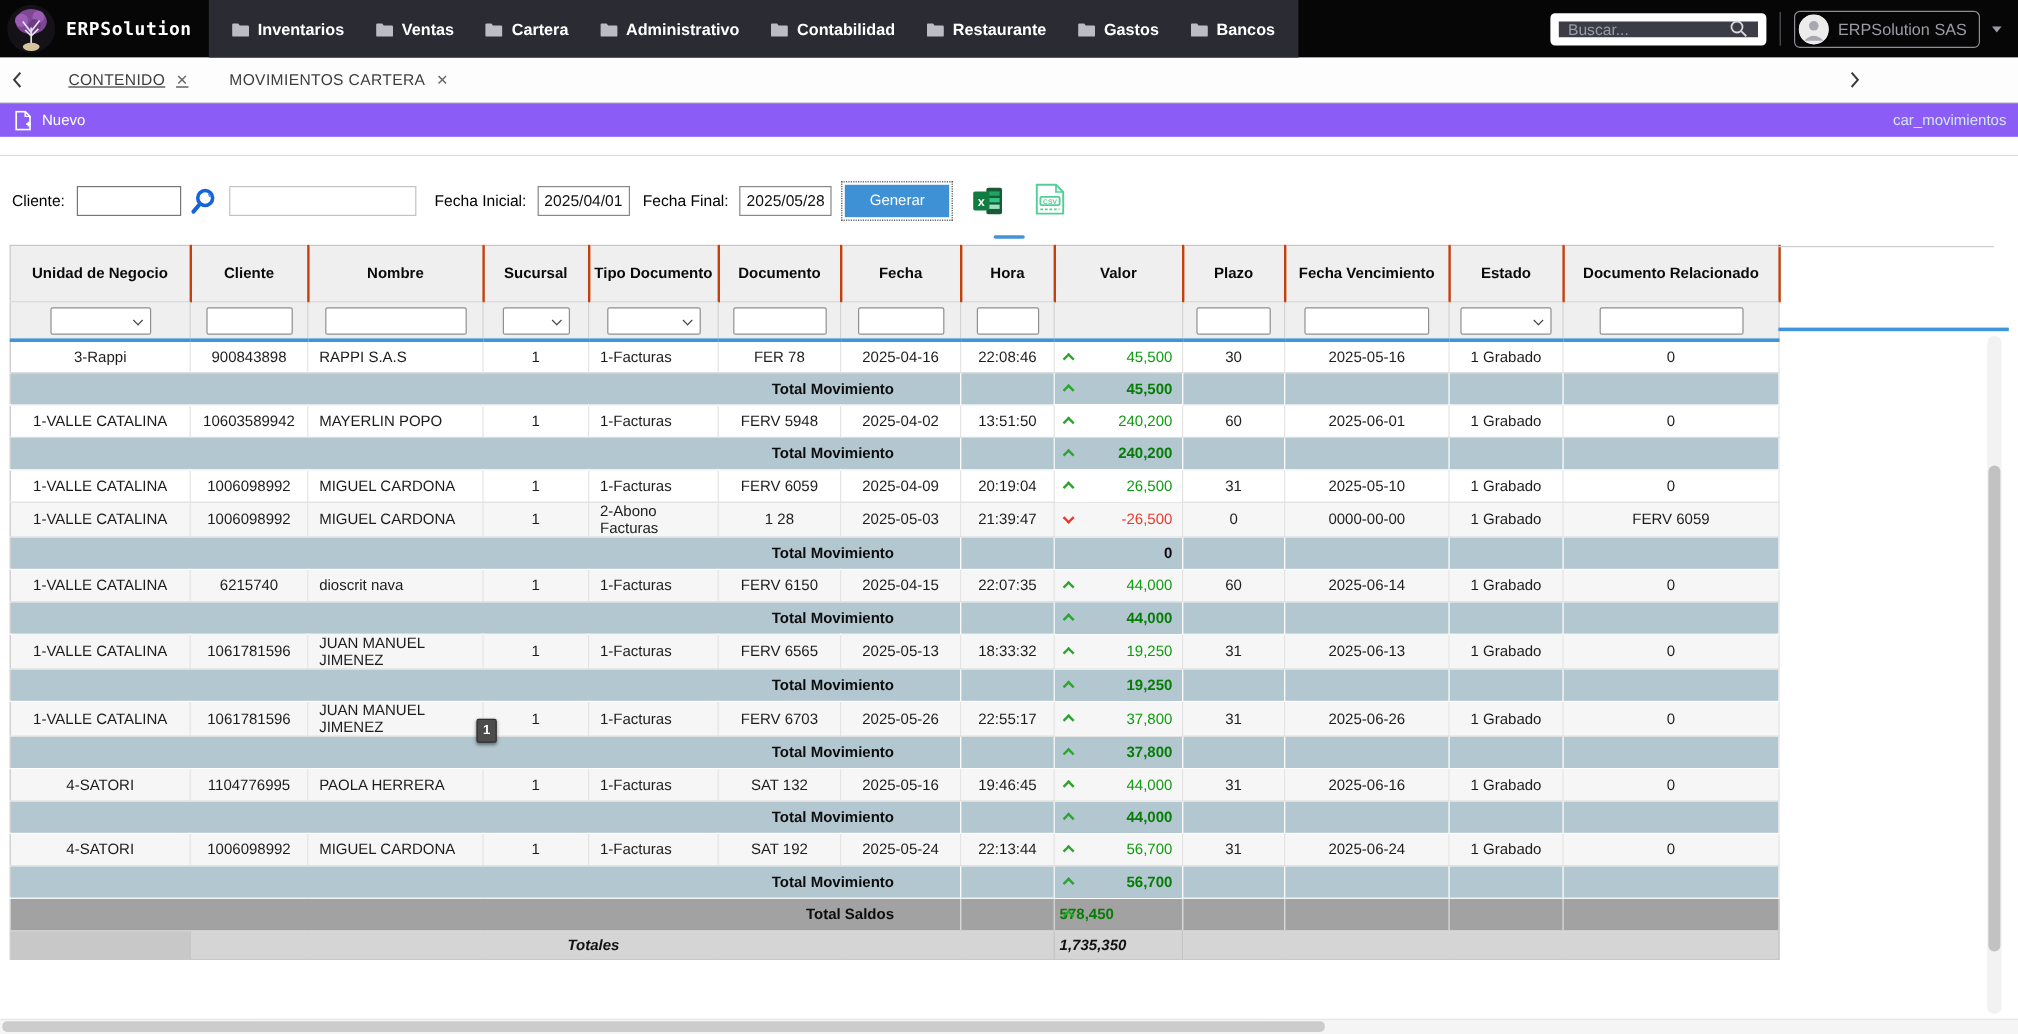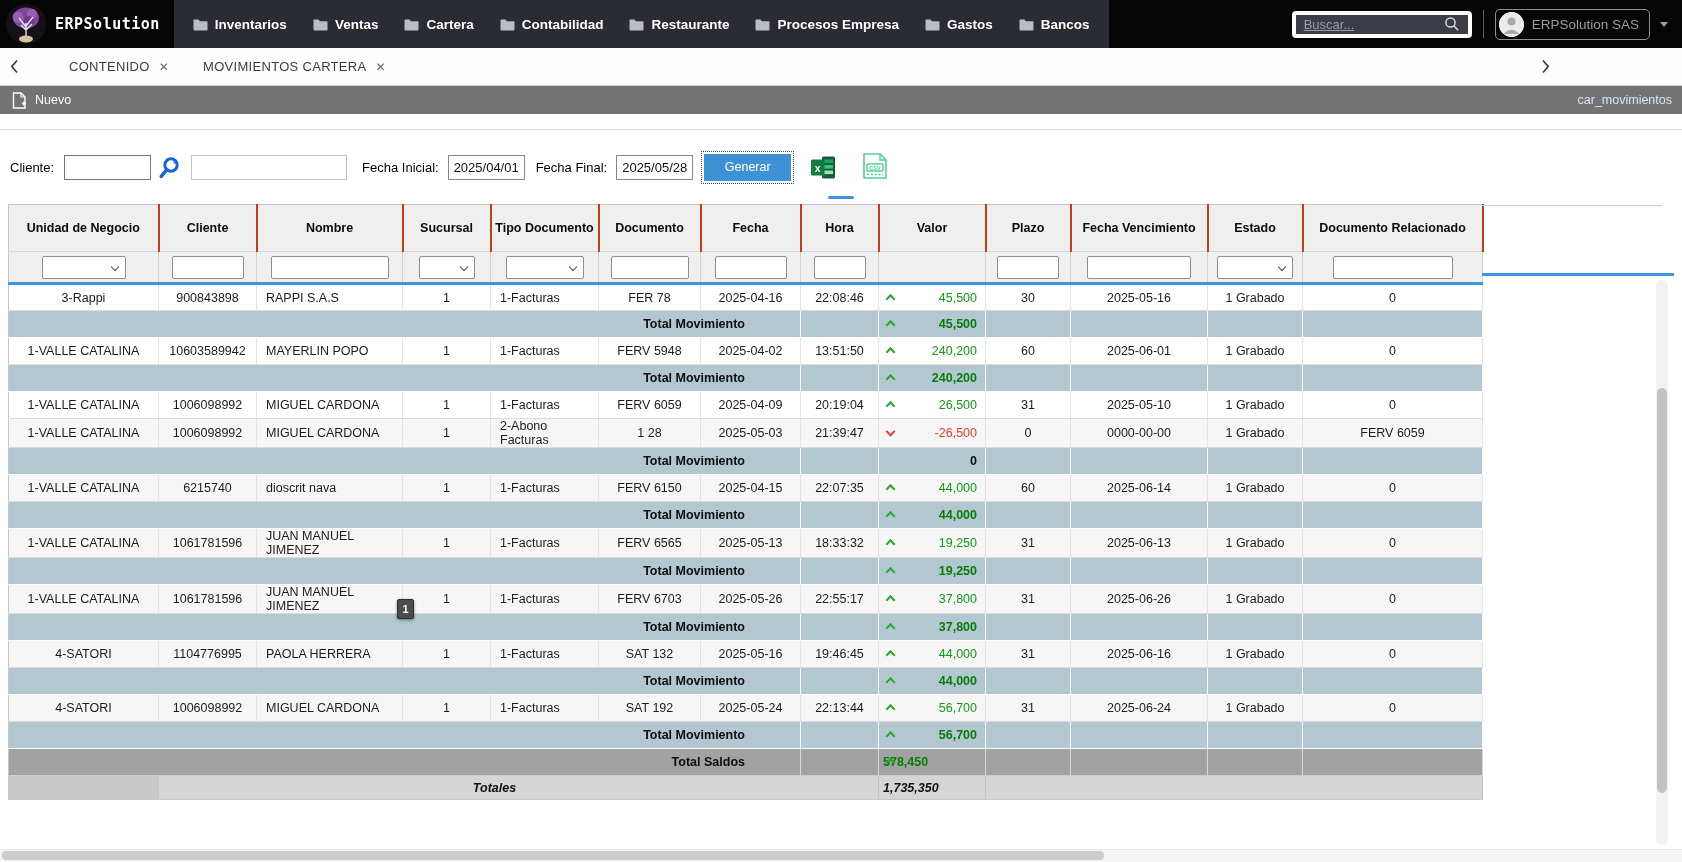--- a/index.html
+++ b/index.html
@@ -6,37 +6,37 @@
   html,body { background:#e9e9e9; }
   body { font-family:"Liberation Sans", sans-serif; }
   .page { position:relative; width:1682px; height:862px; background:#fff; overflow:hidden; }
 
   
   .topbar { height:48px; background:#060606; display:flex; align-items:center; }
   .logo-wrap { width:42px; height:42px; margin:3px 2px 3px 5px; flex:0 0 auto; }
   .brand { margin-left:6px; font-family:"DejaVu Sans Mono", monospace; font-weight:bold; font-size:15px; color:#fff; letter-spacing:.5px; white-space:nowrap; }
   .menu { margin-left:14px; align-self:stretch; display:flex; align-items:center; background:#2b2b34; padding:0 6px; }
   .menu-item { display:flex; align-items:center; gap:7px; padding:0 13px; color:#fff; font-weight:700; font-size:13.5px; height:100%; white-space:nowrap; cursor:default; }
-  .search-box { margin-left:auto; width:180px; height:27px; background:#3c3c46; border:4px solid #ffffff; border-radius:4px; display:flex; align-items:center; padding:0 8px; color:#9b9ca6; font-size:13px;text-decoration:underline; }
+  .search-box { margin-left:auto; width:180px; height:27px; background:#3c3c46; border:7px solid #ffffff; border-radius:4px; display:flex; align-items:center; padding:0 8px; color:#9b9ca6; font-size:13px; }
   .search-text { flex:1; }
   .tb-divider { width:1px; height:28px; background:#55555e; margin:0 11px; }
   .user-chip { height:31px; border:1px solid #8e8e98; border-radius:5px; display:flex; align-items:center; gap:8px; padding:0 10px 0 3px; }
   .avatar { width:25px; height:25px; border-radius:50%; background:#ececec; display:flex; align-items:center; justify-content:center; overflow:hidden; }
   .user-name { color:#9b9ca4; font-size:13.5px; white-space:nowrap; }
   .user-caret { margin:0 14px 0 10px; width:0; height:0; border-left:4px solid transparent; border-right:4px solid transparent; border-top:5px solid #9b9ca4; }
 
   
   .tabbar { height:38px; background:#fdfdfd; border-bottom:1px solid #d6d6d6; display:flex; align-items:center; }
   .nav-chev { padding:0 10px; display:flex; align-items:center; cursor:pointer; }
   .tab { display:flex; align-items:center; color:#3d3d3d; font-size:13px; letter-spacing:.3px; cursor:pointer; }
   .tab .close { margin-left:9px; color:#666; font-size:12px; }
   .chev-right { margin-left:auto; margin-right:122px; }
 
   
-  .bluebar { height:28px; background:#737373; display:flex; align-items:center; color:#fff; }
+  .bluebar { height:28px; background:#8b5cf6; display:flex; align-items:center; color:#fff; }
   .new-icon { margin-left:12px; display:flex; }
   .new-label { margin-left:8px; font-size:12.5px; }
   .module-id { margin-left:auto; margin-right:10px; color:#d3e7f9; font-size:12.5px; }
 
   
   .filterbar { margin-top:15px; border-top:1px solid #dcdcdc; height:75px; display:flex; align-items:center; background:#fff; }
   .fl-label { font-size:13px; color:#000; white-space:nowrap; }
   .lab-cliente { margin-left:10px; }
   .in { height:25px; background:#fff; }
   .cliente-code { width:87px; border:1px solid #777; margin-left:10px; }
@@ -130,37 +130,37 @@
             </svg>
           </span>
           <span>Cartera</span>
         </div>
         <div class="menu-item">
           <span style="display:flex;">
             <svg width="15" height="13" viewBox="0 0 15 13">
               <path d="M0.5 2.5 a1 1 0 0 1 1-1 h4 l1.3 1.8 h6.7 a1 1 0 0 1 1 1 v7.2 a1 1 0 0 1-1 1 h-12 a1 1 0 0 1-1-1 Z" fill="#bcbcc4"></path>
             </svg>
           </span>
+          <span>Administrativo</span>
+        </div>
+        <div class="menu-item">
+          <span style="display:flex;">
+            <svg width="15" height="13" viewBox="0 0 15 13">
+              <path d="M0.5 2.5 a1 1 0 0 1 1-1 h4 l1.3 1.8 h6.7 a1 1 0 0 1 1 1 v7.2 a1 1 0 0 1-1 1 h-12 a1 1 0 0 1-1-1 Z" fill="#bcbcc4"></path>
+            </svg>
+          </span>
           <span>Contabilidad</span>
         </div>
         <div class="menu-item">
           <span style="display:flex;">
             <svg width="15" height="13" viewBox="0 0 15 13">
               <path d="M0.5 2.5 a1 1 0 0 1 1-1 h4 l1.3 1.8 h6.7 a1 1 0 0 1 1 1 v7.2 a1 1 0 0 1-1 1 h-12 a1 1 0 0 1-1-1 Z" fill="#bcbcc4"></path>
             </svg>
           </span>
           <span>Restaurante</span>
-        </div>
-        <div class="menu-item">
-          <span style="display:flex;">
-            <svg width="15" height="13" viewBox="0 0 15 13">
-              <path d="M0.5 2.5 a1 1 0 0 1 1-1 h4 l1.3 1.8 h6.7 a1 1 0 0 1 1 1 v7.2 a1 1 0 0 1-1 1 h-12 a1 1 0 0 1-1-1 Z" fill="#bcbcc4"></path>
-            </svg>
-          </span>
-          <span>Procesos Empresa</span>
         </div>
         <div class="menu-item">
           <span style="display:flex;">
             <svg width="15" height="13" viewBox="0 0 15 13">
               <path d="M0.5 2.5 a1 1 0 0 1 1-1 h4 l1.3 1.8 h6.7 a1 1 0 0 1 1 1 v7.2 a1 1 0 0 1-1 1 h-12 a1 1 0 0 1-1-1 Z" fill="#bcbcc4"></path>
             </svg>
           </span>
           <span>Gastos</span>
         </div>
         <div class="menu-item">
@@ -194,21 +194,21 @@
     </div>
     <span class="user-caret"></span>
   </div>
 
   <div class="tabbar">
     <span class="nav-chev">
       <svg width="9" height="15" viewBox="0 0 9 15">
           <polyline points="7,1.5 1.8,7.5 7,13.5" fill="none" stroke="#3c3c3c" stroke-width="1.7"></polyline>
         </svg>
     </span>
-    <div class="tab" style="margin-left:40px;">
+    <div class="tab" style="margin-left:28px;text-decoration:underline;">
       <span>CONTENIDO</span>
       <span class="close">✕</span>
     </div>
     <div class="tab" style="margin-left:34px;">
       <span>MOVIMIENTOS CARTERA</span>
       <span class="close">✕</span>
     </div>
     <span class="nav-chev chev-right">
       <svg width="9" height="15" viewBox="0 0 9 15">
           <polyline points="2,1.5 7.2,7.5 2,13.5" fill="none" stroke="#3c3c3c" stroke-width="1.7"></polyline>

